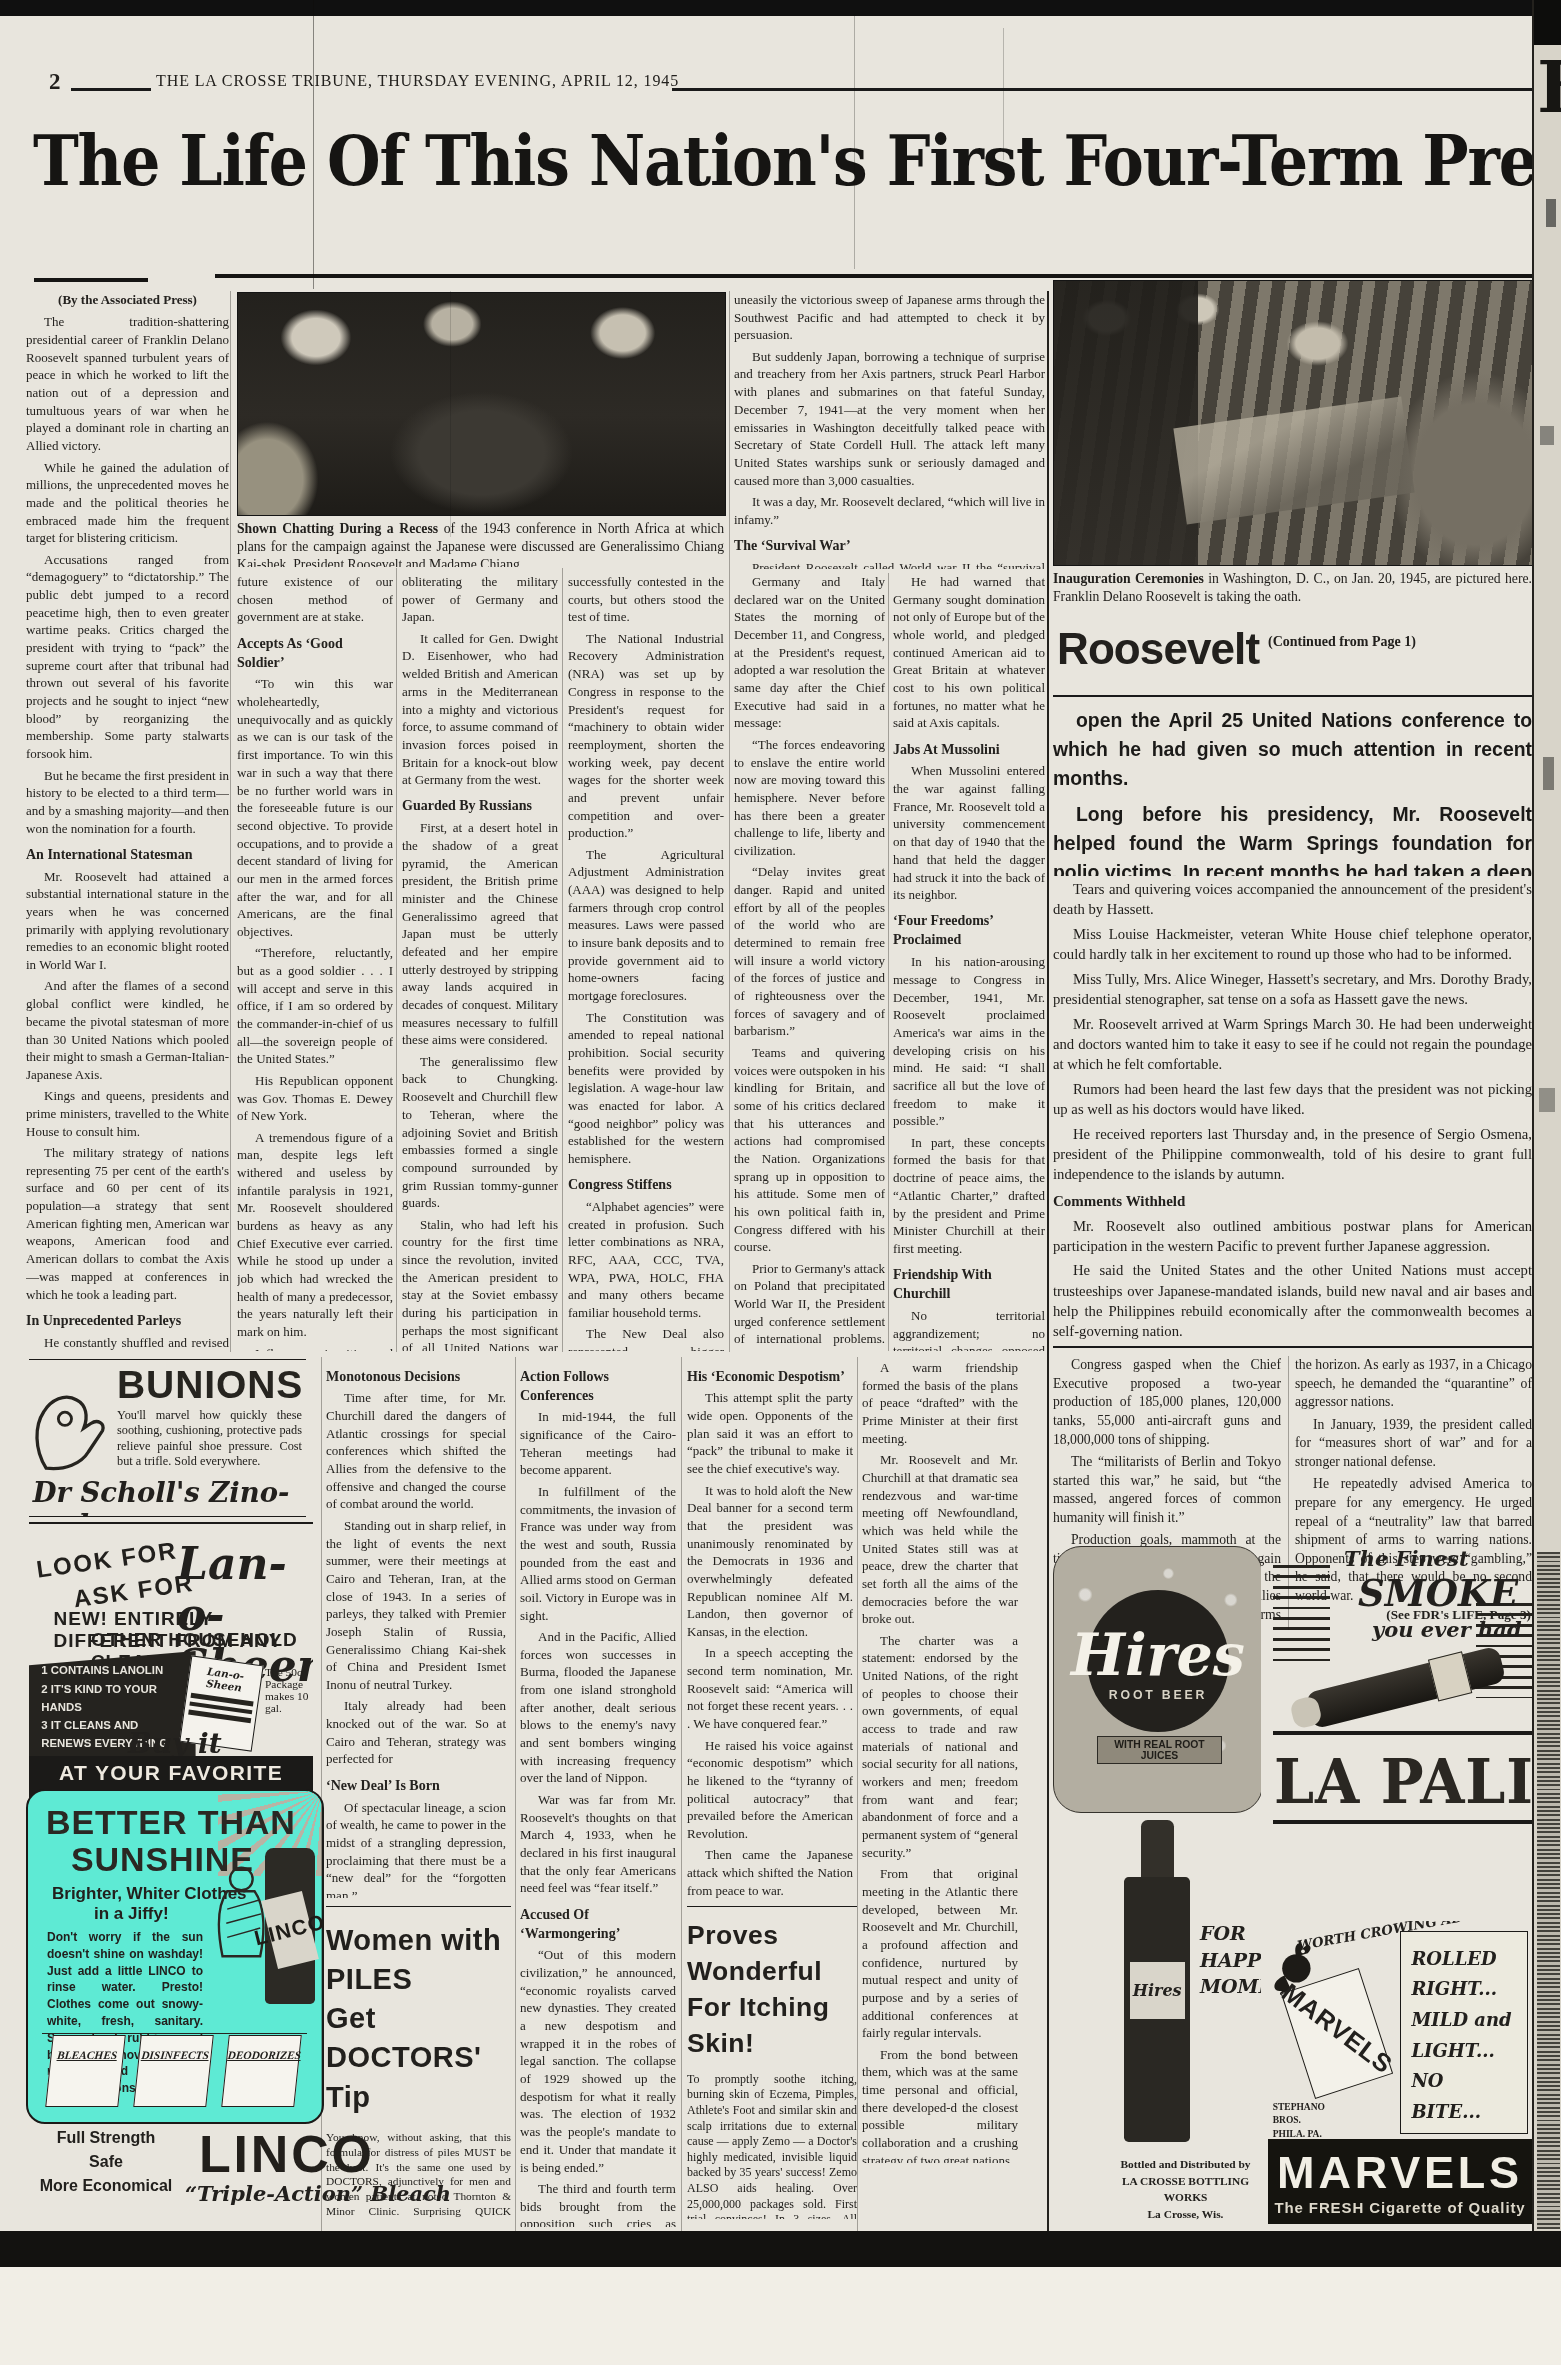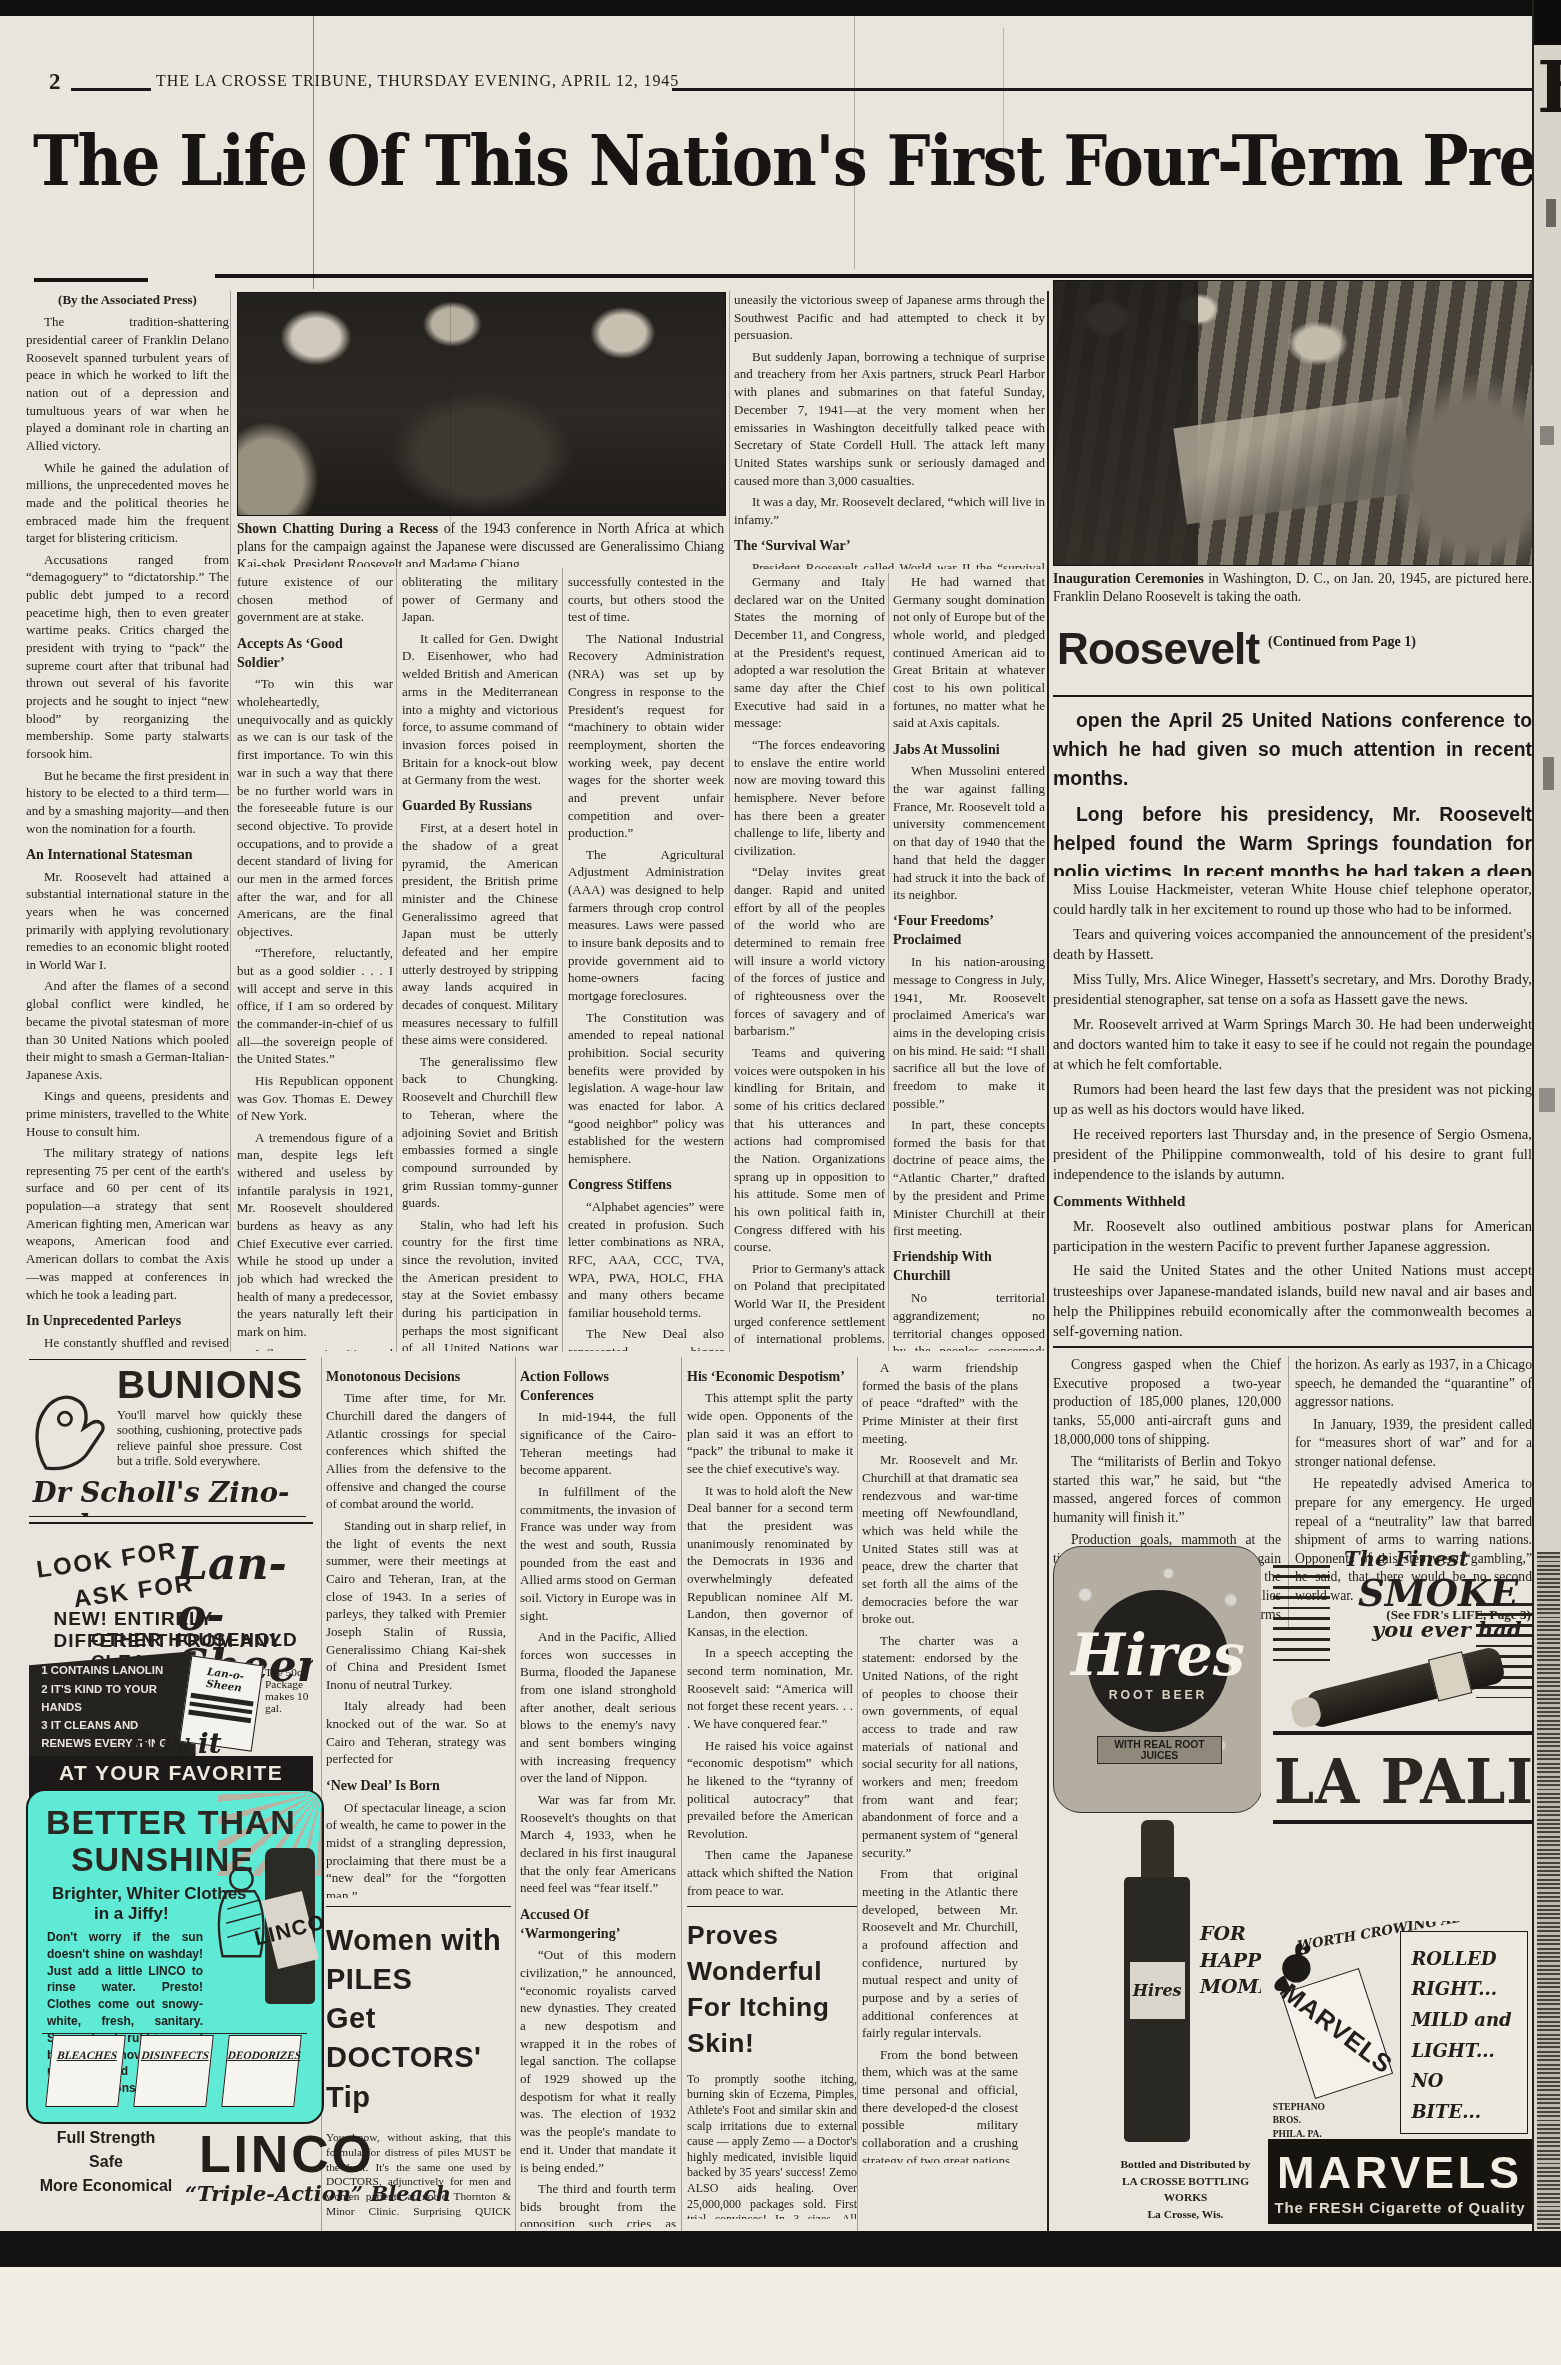--- a/index.html
+++ b/index.html
@@ -222,36 +222,36 @@
       <p>“The forces endeavoring to enslave the entire world now are moving toward this hemisphere. Never before has there been a greater challenge to life, liberty and civilization.</p>
       <p>“Delay invites great danger. Rapid and united effort by all of the peoples of the world who are determined to remain free will insure a world victory of the forces of justice and of righteousness over the forces of savagery and of barbarism.”</p>
       <p>Teams and quivering voices were outspoken in his kindling for Britain, and some of his critics declared that his utterances and actions had compromised the Nation. Organizations sprang up in opposition to his attitude. Some men of his own political faith in, Congress differed with his course.</p>
       <p>Prior to Germany's attack on Poland that precipitated World War II, the President urged conference settlement of international problems. But his personal intervention with Adolf Hitler and Benito Mussolini brought only cold rebukes from the German and Italian dictators.</p>
     </div>
   <div class="abs col" style="left:893px;top:573px;width:152px;height:778px;">
       <p>He had warned that Germany sought domination not only of Europe but of the whole world, and pledged continued American aid to Great Britain at whatever cost to his own political fortunes, no matter what he said at Axis capitals.</p>
       <h3>Jabs At Mussolini</h3>
       <p>When Mussolini entered the war against falling France, Mr. Roosevelt told a university commencement on that day of 1940 that the hand that held the dagger had struck it into the back of its neighbor.</p>
       <h3>‘Four Freedoms’ Proclaimed</h3>
-      <p>In his nation-arousing message to Congress in July, 1941, Mr. Roosevelt proclaimed America's war aims in the developing crisis on his mind. He said: “I shall sacrifice all but the love of freedom to make it possible.”</p>
+      <p>In his nation-arousing message to Congress in December, 1941, Mr. Roosevelt proclaimed America's war aims in the developing crisis on his mind. He said: “I shall sacrifice all but the love of freedom to make it possible.”</p>
       <p>In part, these concepts formed the basis for that doctrine of peace aims, the “Atlantic Charter,” drafted by the president and Prime Minister Churchill at their first meeting.</p>
       <h3>Friendship With Churchill</h3>
       <p>No territorial aggrandizement; no territorial changes opposed by the peoples concerned; the right of all states to world trade and raw materials; full international collaboration; a peace assuring all nations safety within their borders and freedom from want and fear; freedom of the seas; disarmament of aggressors and a permanent system of “general security.”</p>
     </div>
 
   <div class="abs cont-head" style="left:1057px;top:624px;">Roosevelt</div>
   <div class="abs cont-from" style="left:1268px;top:634px;">(Continued from Page 1)</div>
   <div class="abs cont-rule" style="left:1053px;top:695px;width:479px;"></div>
   <div class="abs lead contbody" style="left:1053px;top:706px;width:479px;height:170px;">
       <p>open the April 25 United Nations conference to which he had given so much attention in recent months.</p>
       <p>Long before his presidency, Mr. Roosevelt helped found the Warm Springs foundation for polio victims. In recent months he had taken a deep interest in expanding it for servicemen afflicted with the disease.</p>
     </div>
   <div class="abs contbody" style="left:1053px;top:879px;width:479px;height:464px;">
+      <p>Tears and quivering voices accompanied the announcement of the president's death by Hassett.</p>
       <p>Miss Louise Hackmeister, veteran White House chief telephone operator, could hardly talk in her excitement to round up those who had to be informed.</p>
-      <p>Tears and quivering voices accompanied the announcement of the president's death by Hassett.</p>
       <p>Miss Tully, Mrs. Alice Wineger, Hassett's secretary, and Mrs. Dorothy Brady, presidential stenographer, sat tense on a sofa as Hassett gave the news.</p>
       <p>Mr. Roosevelt arrived at Warm Springs March 30. He had been underweight and doctors wanted him to take it easy to see if he could not regain the poundage at which he felt comfortable.</p>
       <p>Rumors had been heard the last few days that the president was not picking up as well as his doctors would have liked.</p>
       <p>He received reporters last Thursday and, in the presence of Sergio Osmena, president of the Philippine commonwealth, told of his desire to grant full independence to the islands by autumn.</p>
       <h3>Comments Withheld</h3>
       <p>Mr. Roosevelt also outlined ambitious postwar plans for American participation in the western Pacific to prevent further Japanese aggression.</p>
       <p>He said the United States and the other United Nations must accept trusteeships over Japanese-mandated islands, build new naval and air bases and help the Philippines rebuild economically after the commonwealth becomes a self-governing nation.</p>
     </div>
   <div class="abs cont-rule" style="left:1053px;top:1346px;width:479px;"></div>
   <div class="abs col" style="left:1053px;top:1356px;width:228px;height:274px;font-size:13.7px;">

